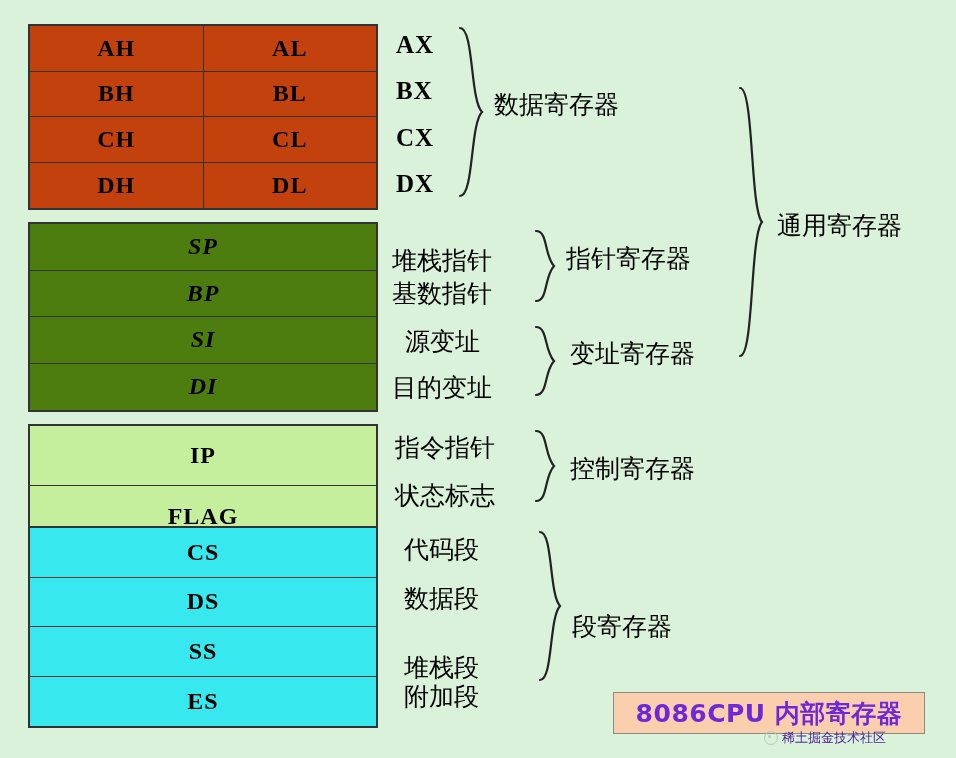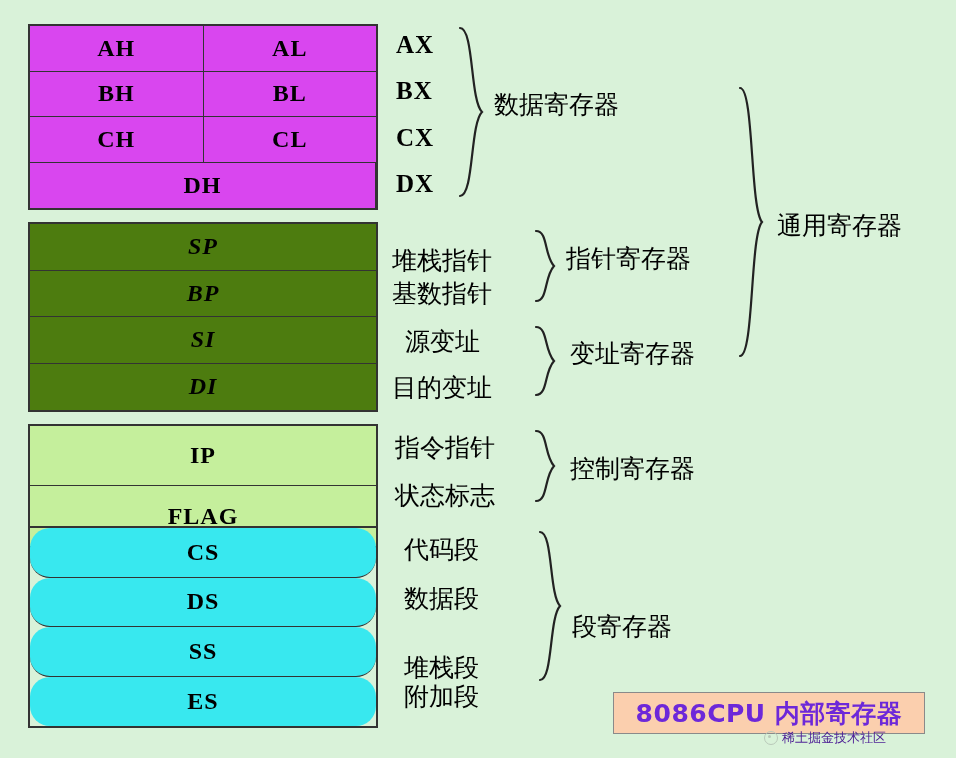--- a/index.html
+++ b/index.html
@@ -47,24 +47,24 @@
   }
   .reg-cell.split-left {
     border-right: 1.5px solid #333333;
   }
 
   #group-data   { left: 28px;  top: 24px;  width: 350px; }
   #group-ptr    { left: 28px;  top: 222px; width: 350px; }
   #group-ctrl   { left: 28px;  top: 424px; width: 350px; }
   #group-seg    { left: 28px;  top: 526px; width: 350px; }
 
-  #group-data .reg-row { height: 45.5px; background: #d946ef; }
+  #group-data .reg-row { height: 45.5px; background: #c2410c; }
   #group-ptr  .reg-row { height: 46.5px; background: #4d7c0f; font-style: italic; }
   #group-ctrl .reg-row { height: 60px;   background: #c5ef9c; }
-  #group-seg  .reg-row { height: 49.5px; background: #38e8ef; border-radius: 20px; }
+  #group-seg  .reg-row { height: 49.5px; background: #38e8ef; }
 
   
   .note {
     position: absolute;
     font-size: 25px;
     color: #000000;
     white-space: nowrap;
     font-family: "DejaVu Sans", sans-serif;
   }
   .note.en {
@@ -179,20 +179,21 @@
     <div class="reg-row">
       <div class="reg-cell split-left">BH</div>
       <div class="reg-cell">BL</div>
     </div>
     <div class="reg-row">
       <div class="reg-cell split-left">CH</div>
       <div class="reg-cell">CL</div>
     </div>
     <div class="reg-row">
       <div class="reg-cell split-left">DH</div>
+      <div class="reg-cell">DL</div>
     </div>
   </div>
 
   <div class="note en" id="ax">AX</div>
   <div class="note en" id="bx">BX</div>
   <div class="note en" id="cx">CX</div>
   <div class="note en" id="dx">DX</div>
 
   <div class="note" id="cap-data">数据寄存器</div>
 

